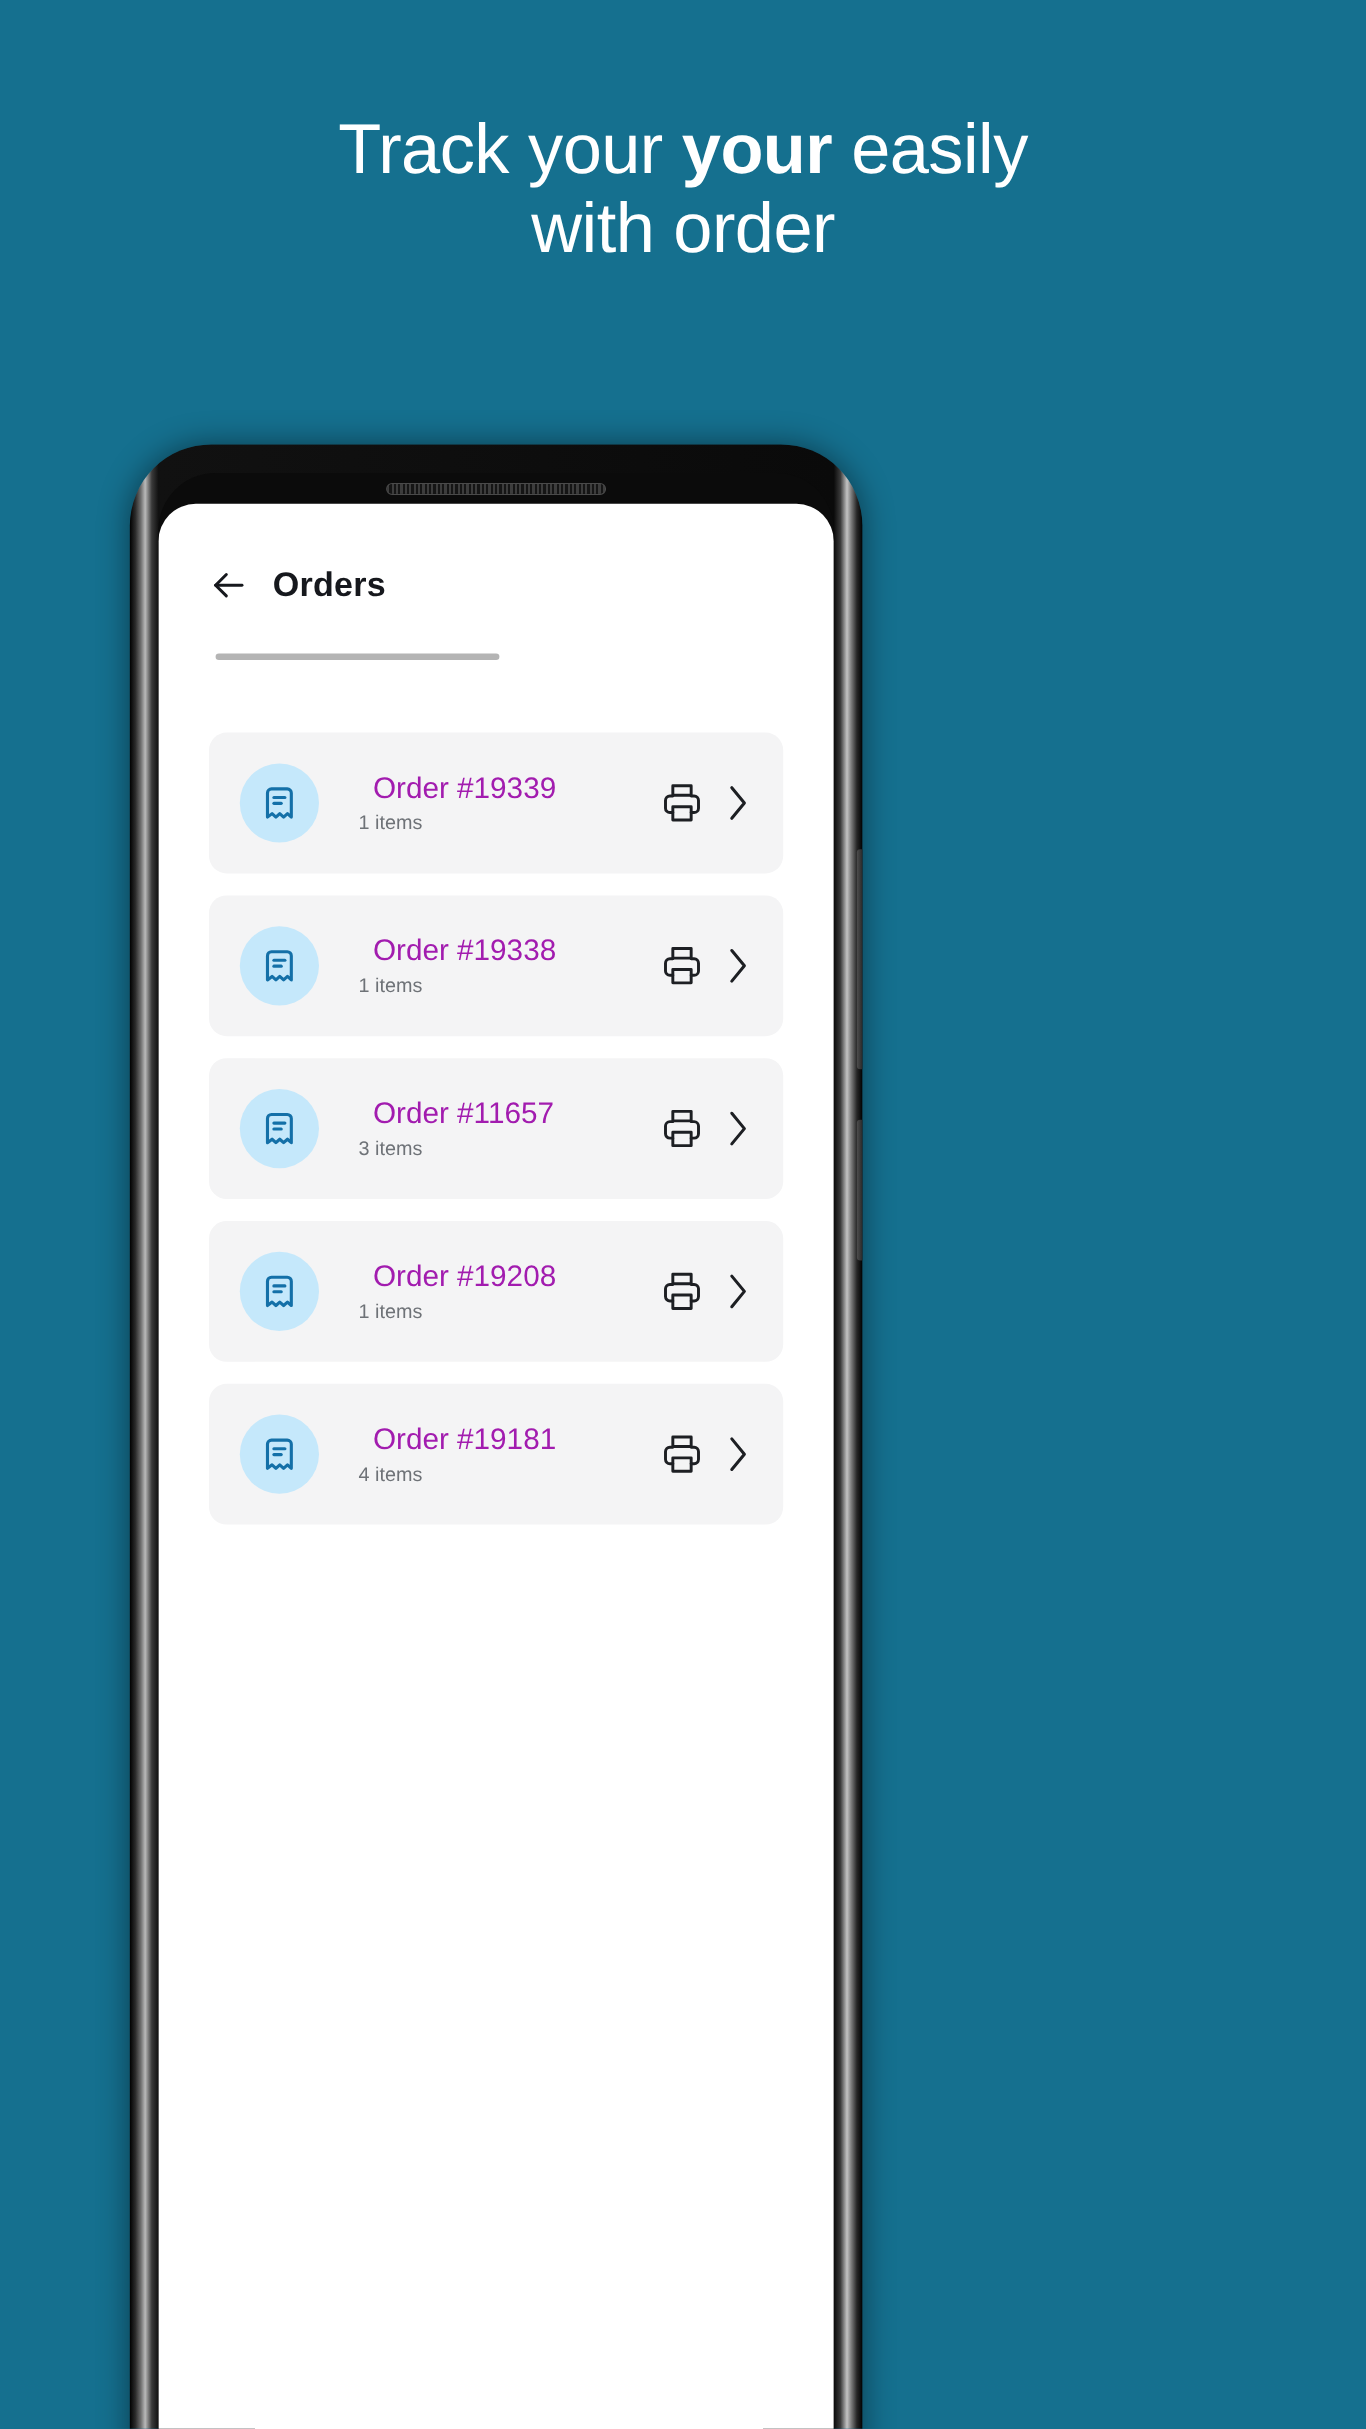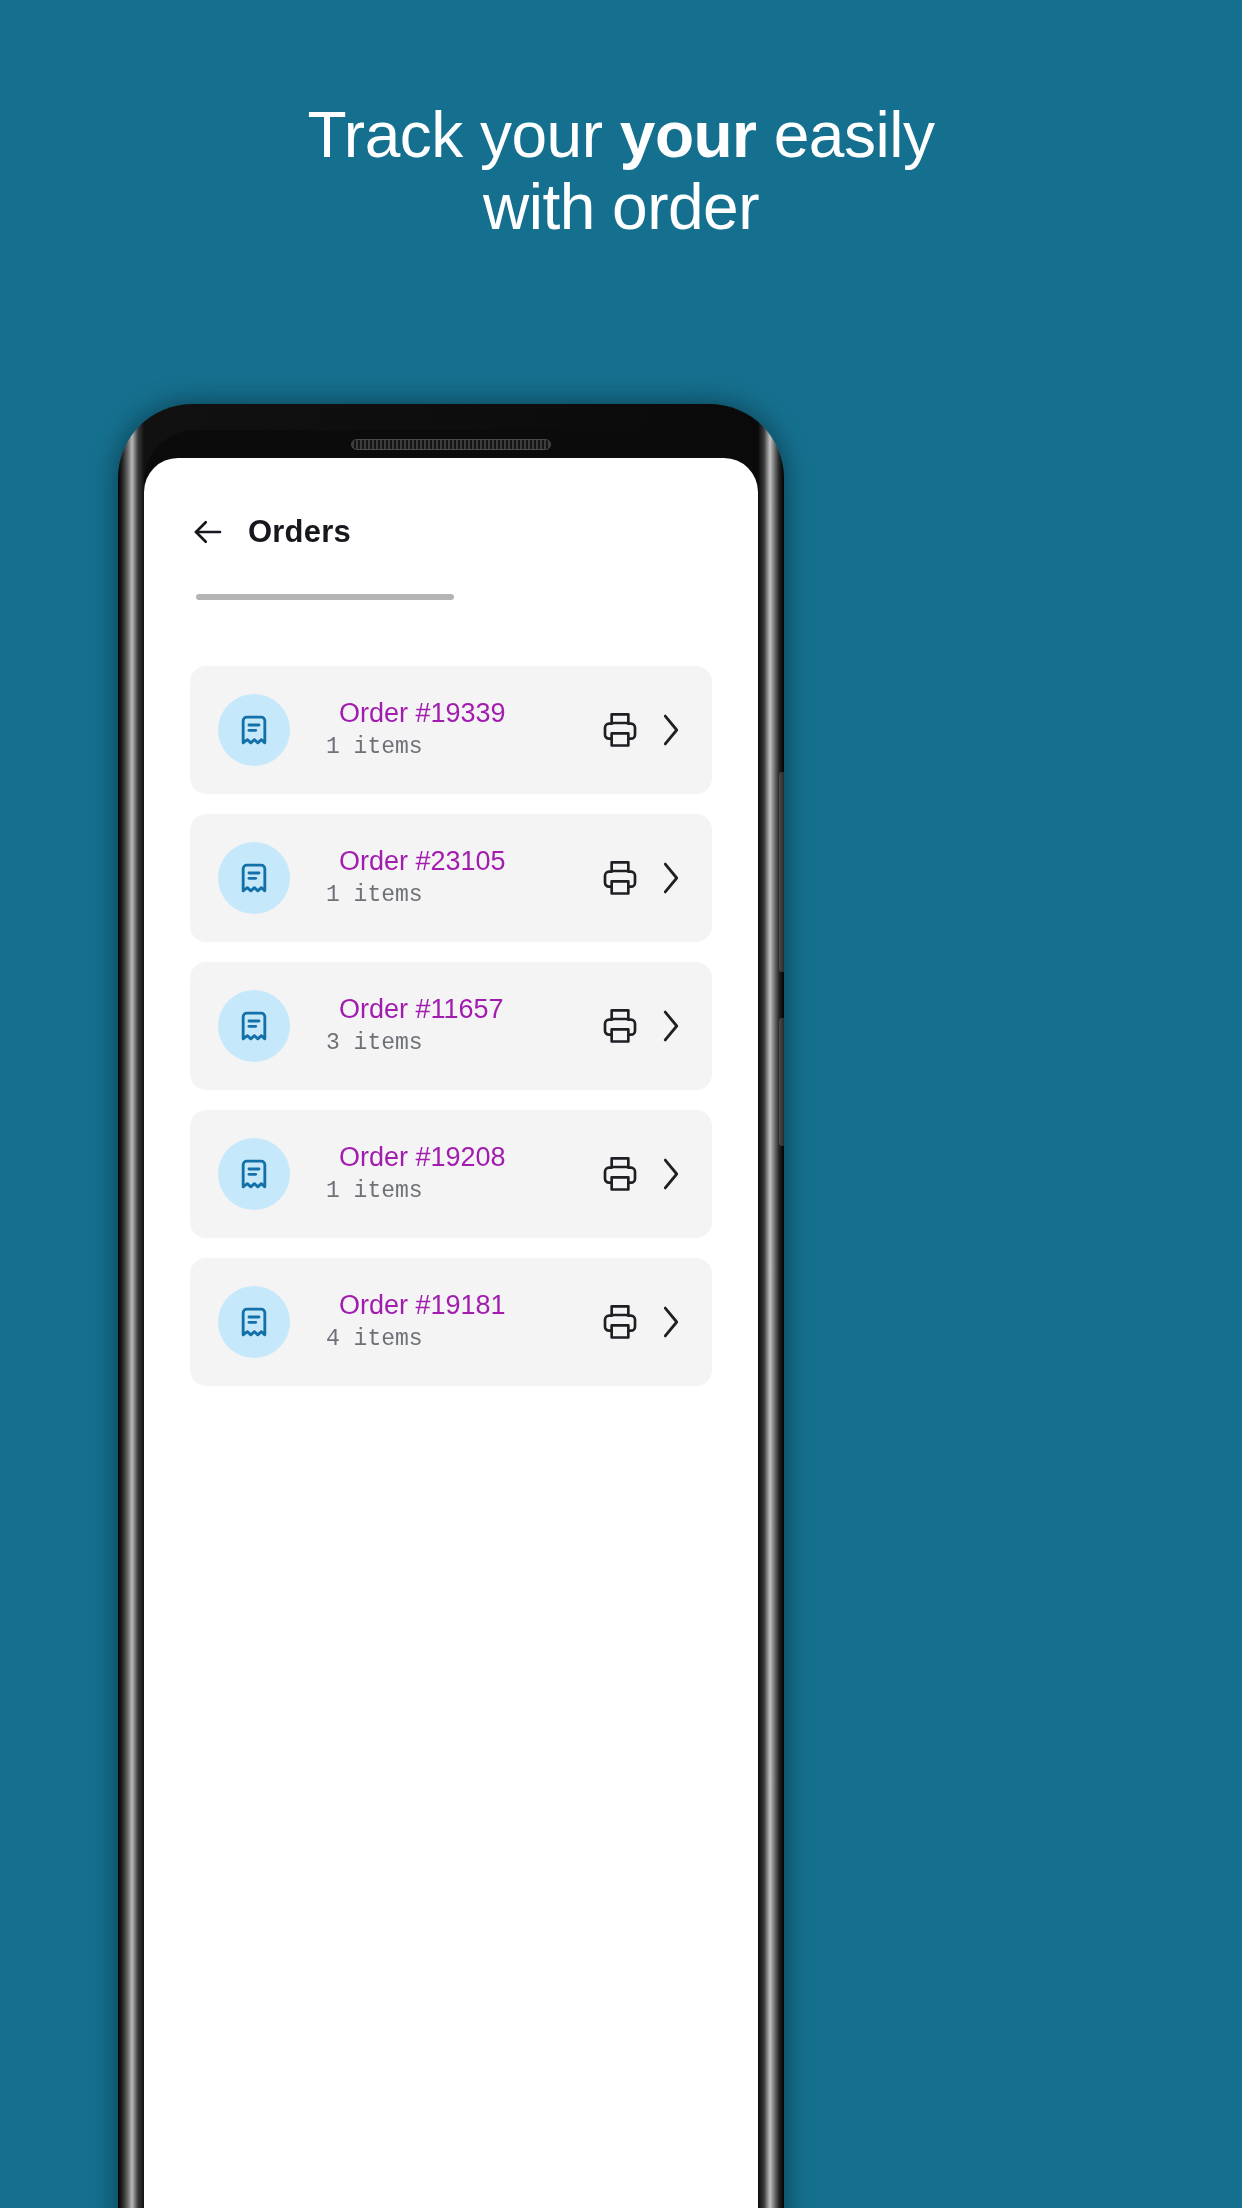--- a/index.html
+++ b/index.html
@@ -148,25 +148,24 @@
   }
   .receipt-icon { width:40px; height:40px; display:block; }
   .order-text { flex:1; margin-left:36px; }
   .order-title {
     font-size:27px;
     color:#a21caf;
     line-height:1.25;
     margin-left:13px;
   }
   .order-sub {
-    font-size:23px;
+    font-size:18px;
     color:#6e7277;
     line-height:1.3;
     margin-top:3px;
-    font-family:Liberation Mono, monospace;
   }
   .order-actions {
     display:flex;
     align-items:center;
     gap:20px;
     flex:none;
   }
   .print-icon { width:40px; height:40px; display:block; }
   .chevron-icon { width:22px; height:36px; display:block; }
 </style>
@@ -228,21 +227,21 @@
 
         <div class="order-row">
           <div class="order-avatar">
             <svg class="receipt-icon" viewBox="0 0 24 24" fill="none" stroke="#1470a8" stroke-width="1.7" stroke-linecap="round" stroke-linejoin="round">
               <path d="M5.5 6.5a2.2 2.2 0 0 1 2.2-2.2h8.6a2.2 2.2 0 0 1 2.2 2.2v13.2l-2.1-1.9-2.1 1.9-2.1-1.9-2.1 1.9-2.1-1.9-2.5 1.9z"></path>
               <line x1="9" y1="9" x2="15" y2="9"></line>
               <line x1="9" y1="12.2" x2="13" y2="12.2"></line>
             </svg>
           </div>
           <div class="order-text">
-            <div class="order-title">Order #23105</div>
+            <div class="order-title">Order #19338</div>
             <div class="order-sub">1 items</div>
           </div>
           <div class="order-actions">
             <svg class="print-icon" viewBox="0 0 24 24" fill="none" stroke="#1d1f23" stroke-width="1.6" stroke-linecap="round" stroke-linejoin="round">
               <rect x="7" y="2.6" width="10" height="5.2"></rect>
               <path d="M7 8.2H5.4A2.4 2.4 0 0 0 3 10.6v4.2a2.4 2.4 0 0 0 2.4 2.4H7"></path>
               <path d="M17 8.2h1.6A2.4 2.4 0 0 1 21 10.6v4.2a2.4 2.4 0 0 1-2.4 2.4H17"></path>
               <rect x="7" y="14" width="10" height="7.3"></rect>
             </svg>
             <svg class="chevron-icon" viewBox="0 0 12 22" fill="none" stroke="#1d1f23" stroke-width="1.7" stroke-linecap="round" stroke-linejoin="round">

